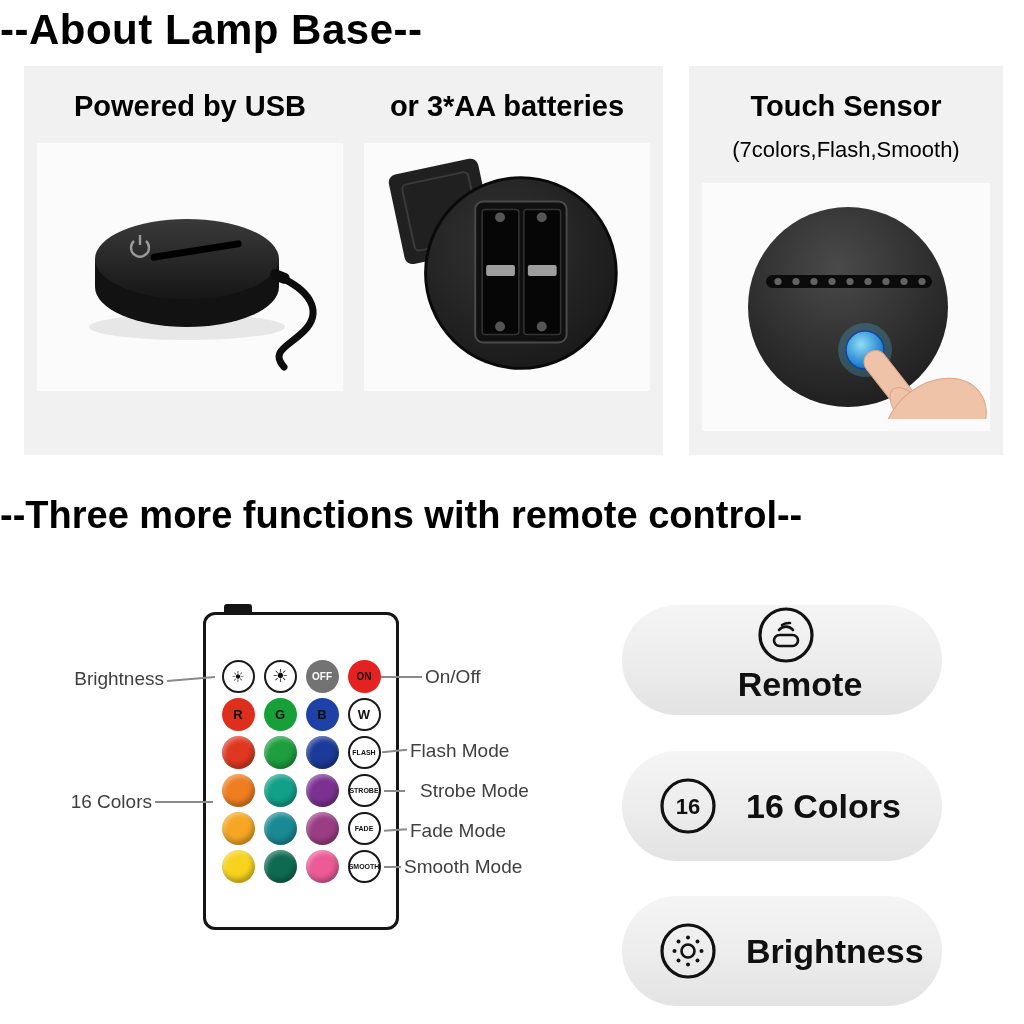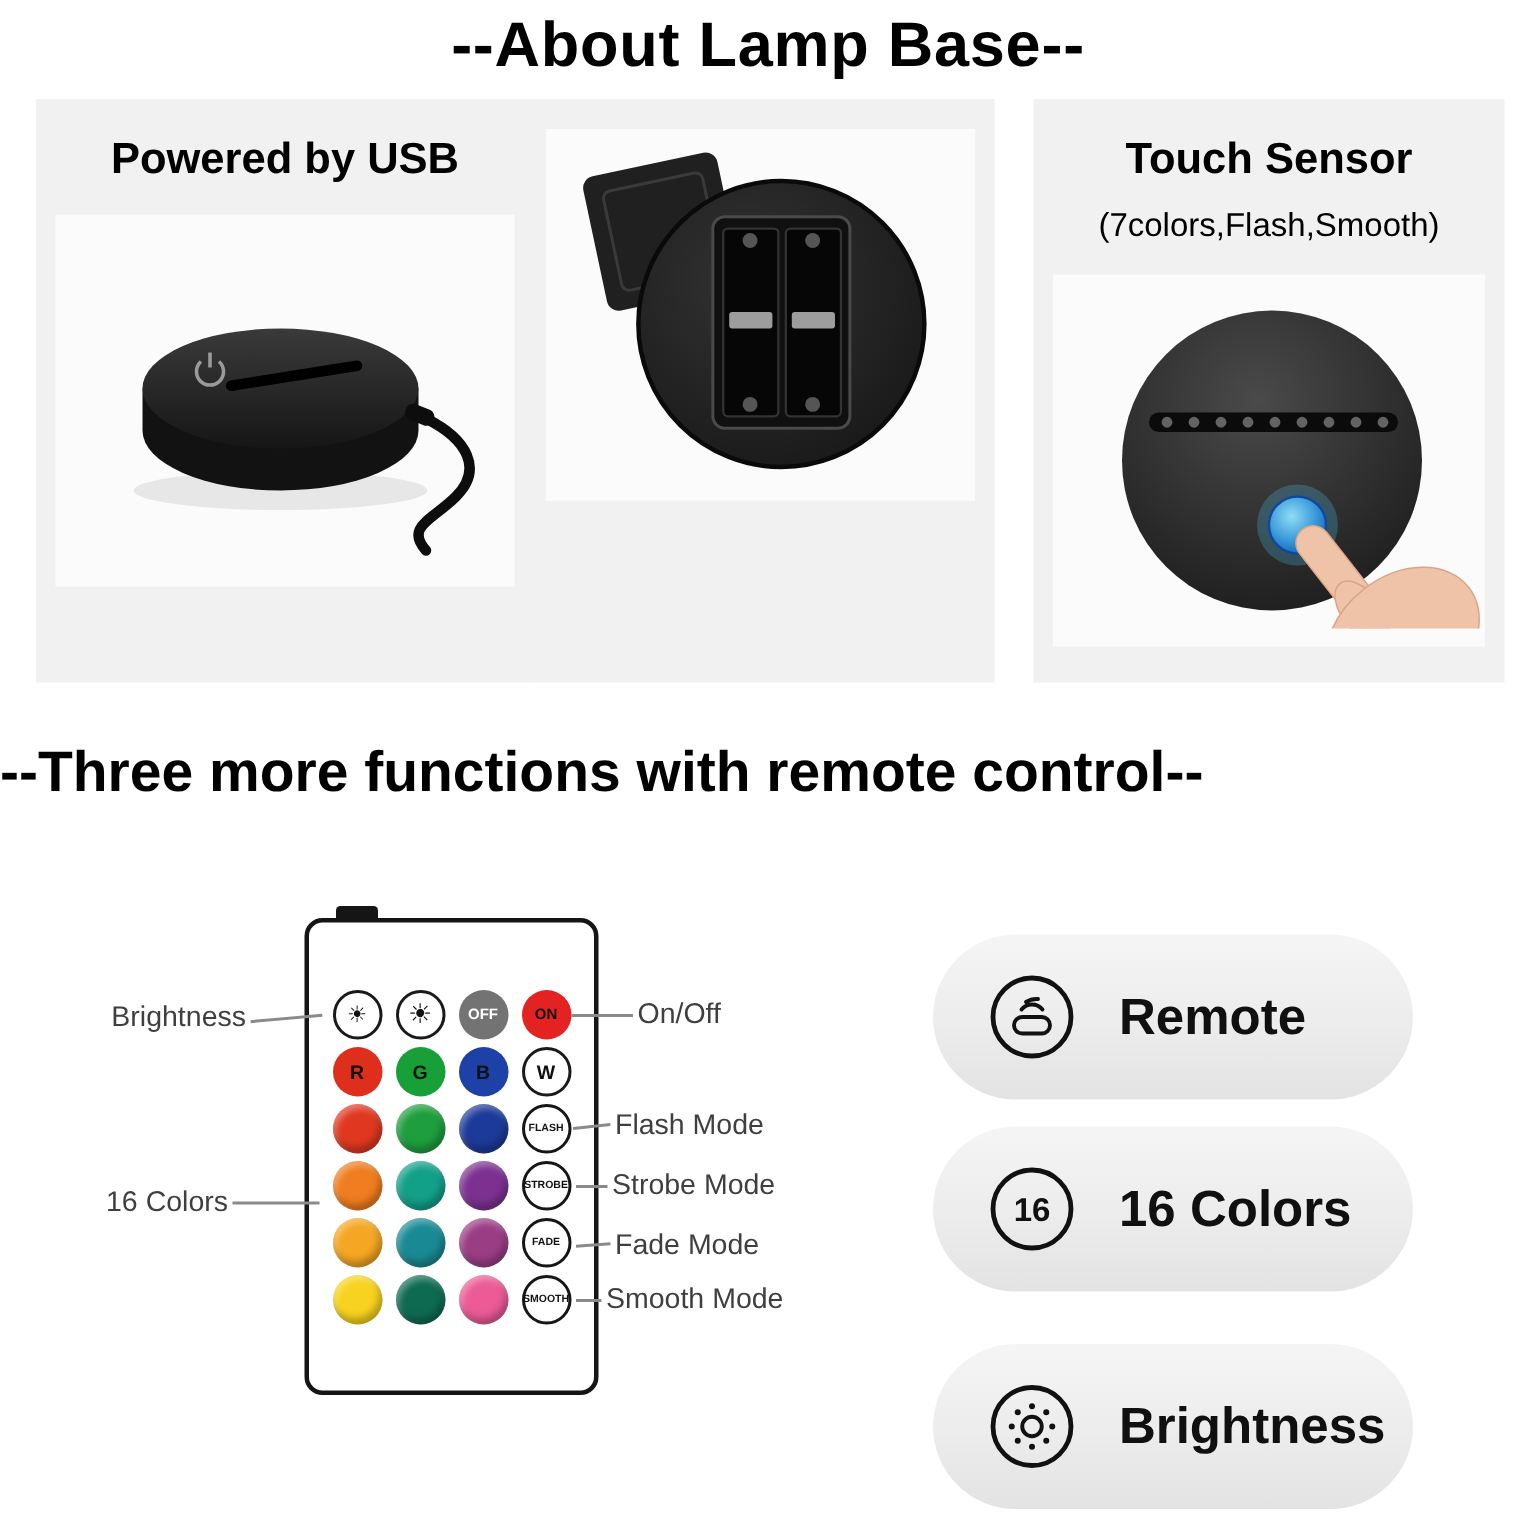--- a/index.html
+++ b/index.html
@@ -1,20 +1,20 @@
 <!DOCTYPE html>
 <html><head>
 <meta charset="utf-8">
 <style>
   * { box-sizing: border-box; }
   html,body { margin:0; padding:0; background:#fff; }
   body { font-family:"Liberation Sans","DejaVu Sans",sans-serif; color:#000; }
   #canvas { position:relative; width:1024px; height:1024px; background:#fff; overflow:hidden; }
 
-  .main-title { position:absolute; top:6px; left:0; width:100%; text-align:center;
+  .main-title { position:absolute; top:6px; left:0; width:100%; text-align:left;
     font-size:42px; font-weight:700; letter-spacing:0.5px; }
 
   .card { position:absolute; top:66px; height:389px; background:#f1f1f1; }
   .card1 { left:24px;  width:332px; }
   .card2 { left:351px; width:312px; }
   .card3 { left:689px; width:314px; }
   .card-title { margin-top:24px; text-align:center; font-size:29px; font-weight:700; }
   .card-sub   { margin-top:14px; text-align:center; font-size:22px; font-weight:400; }
   .photo { margin:20px auto 0; width:calc(100% - 26px); height:248px; background:#fbfbfb;
     overflow:hidden; display:flex; align-items:center; justify-content:center; }
@@ -80,20 +80,21 @@
           <path d="M80,86 a9,9 0 1 0 12,0"></path>
           <line x1="86" y1="80" x2="86" y2="90"></line>
         </g>
         <rect x="216" y="116" width="20" height="11" rx="5" fill="#0d0d0d" transform="rotate(22 226 121)"></rect>
         <path d="M230,124 C258,138 268,158 250,176 C234,192 216,196 230,212" stroke="#0d0d0d" stroke-width="7" fill="none" stroke-linecap="round"></path>
       </svg>
     </div>
   </div>
 
   <div class="card card2">
+    <div class="card-title">or 3*AA batteries</div>
     <div class="photo">
       <svg width="288" height="224" viewBox="0 0 288 224">
         <defs>
           <radialGradient id="baseGrad" cx="0.4" cy="0.35" r="0.85">
             <stop offset="0" stop-color="#333"></stop>
               <stop offset="1" stop-color="#141414"></stop>
           </radialGradient>
         </defs>
         <g transform="rotate(-12 78 56)">
           <rect x="32" y="10" width="92" height="92" rx="8" fill="#202020"></rect>
@@ -190,33 +191,33 @@
       <div class="rbtn color" style="background: rgb(14, 107, 82);"></div>
       <div class="rbtn color" style="background: rgb(236, 91, 150);"></div>
       <div class="rbtn mode">SMOOTH</div>
     </div>
   </div>
 
   <div class="callout right-align" style="left:60px; top:668px; width:104px;">Brightness</div>
   <div class="callout right-align" style="left:62px; top:791px; width:90px;">16 Colors</div>
   <div class="callout" style="left:425px; top:666px;">On/Off</div>
   <div class="callout" style="left:410px; top:740px;">Flash Mode</div>
-  <div class="callout" style="left:408px; top:780px;">Strobe Mode</div>
+  <div class="callout" style="left:420px; top:780px;">Strobe Mode</div>
   <div class="callout" style="left:410px; top:820px;">Fade Mode</div>
   <div class="callout" style="left:404px; top:856px;">Smooth Mode</div>
 
   <div class="cline" style="left:167px; top:678px; width:48px; transform:rotate(-5deg);"></div>
   <div class="cline" style="left:155px; top:801px; width:58px;"></div>
   <div class="cline" style="left:381px; top:676px; width:41px;"></div>
   <div class="cline" style="left:382px; top:750px; width:25px; transform:rotate(-6deg);"></div>
   <div class="cline" style="left:384px; top:790px; width:21px;"></div>
   <div class="cline" style="left:384px; top:829px; width:23px; transform:rotate(-4deg);"></div>
   <div class="cline" style="left:384px; top:866px; width:17px;"></div>
 
-  <div class="badge" style="top:623px;">
+  <div class="badge" style="top:605px;flex-direction:column;">
     <svg class="badge-icon" viewBox="0 0 60 60">
       <circle cx="30" cy="30" r="26" fill="none" stroke="#111" stroke-width="3.2"></circle>
       <rect x="18" y="30" width="24" height="11" rx="5.5" fill="none" stroke="#111" stroke-width="2.6"></rect>
       <path d="M23,25 a9,9 0 0 1 14,0" fill="none" stroke="#111" stroke-width="2.6" stroke-linecap="round"></path>
       <path d="M26,20 a13,13 0 0 1 8,-2" fill="none" stroke="#111" stroke-width="2.6" stroke-linecap="round"></path>
     </svg>
     <div class="badge-label">Remote</div>
   </div>
 
   <div class="badge" style="top:751px;">

